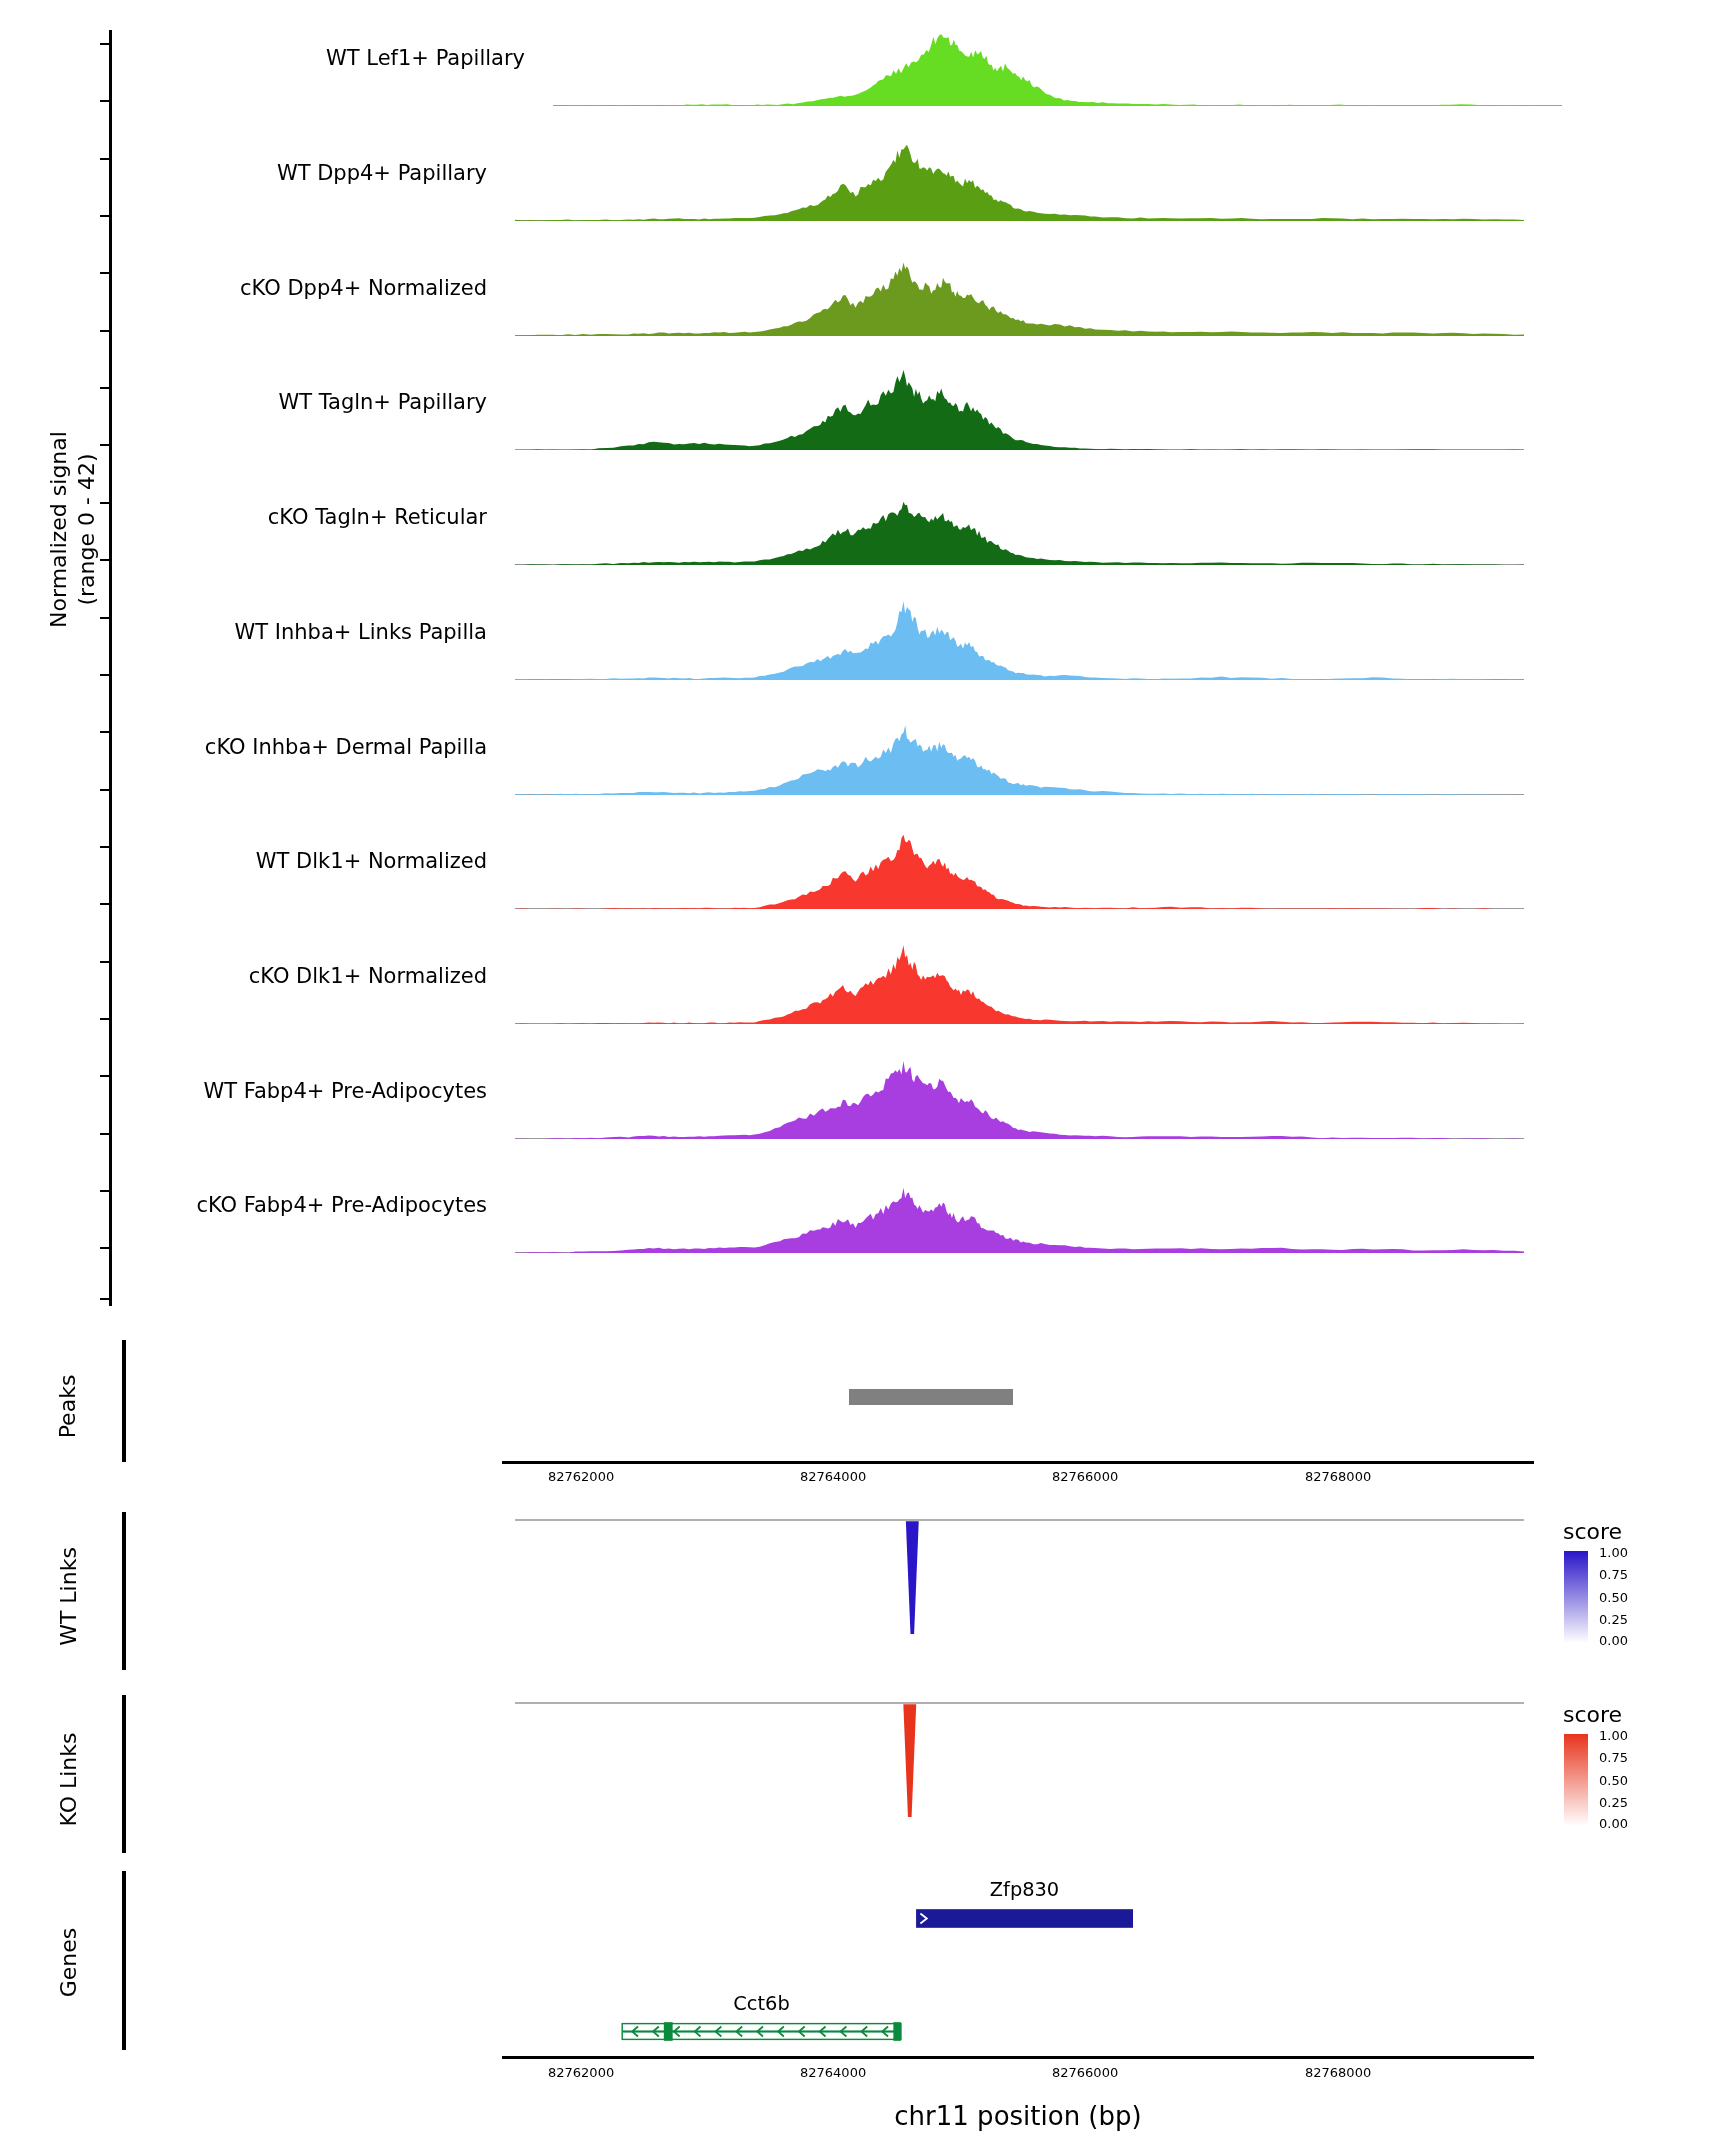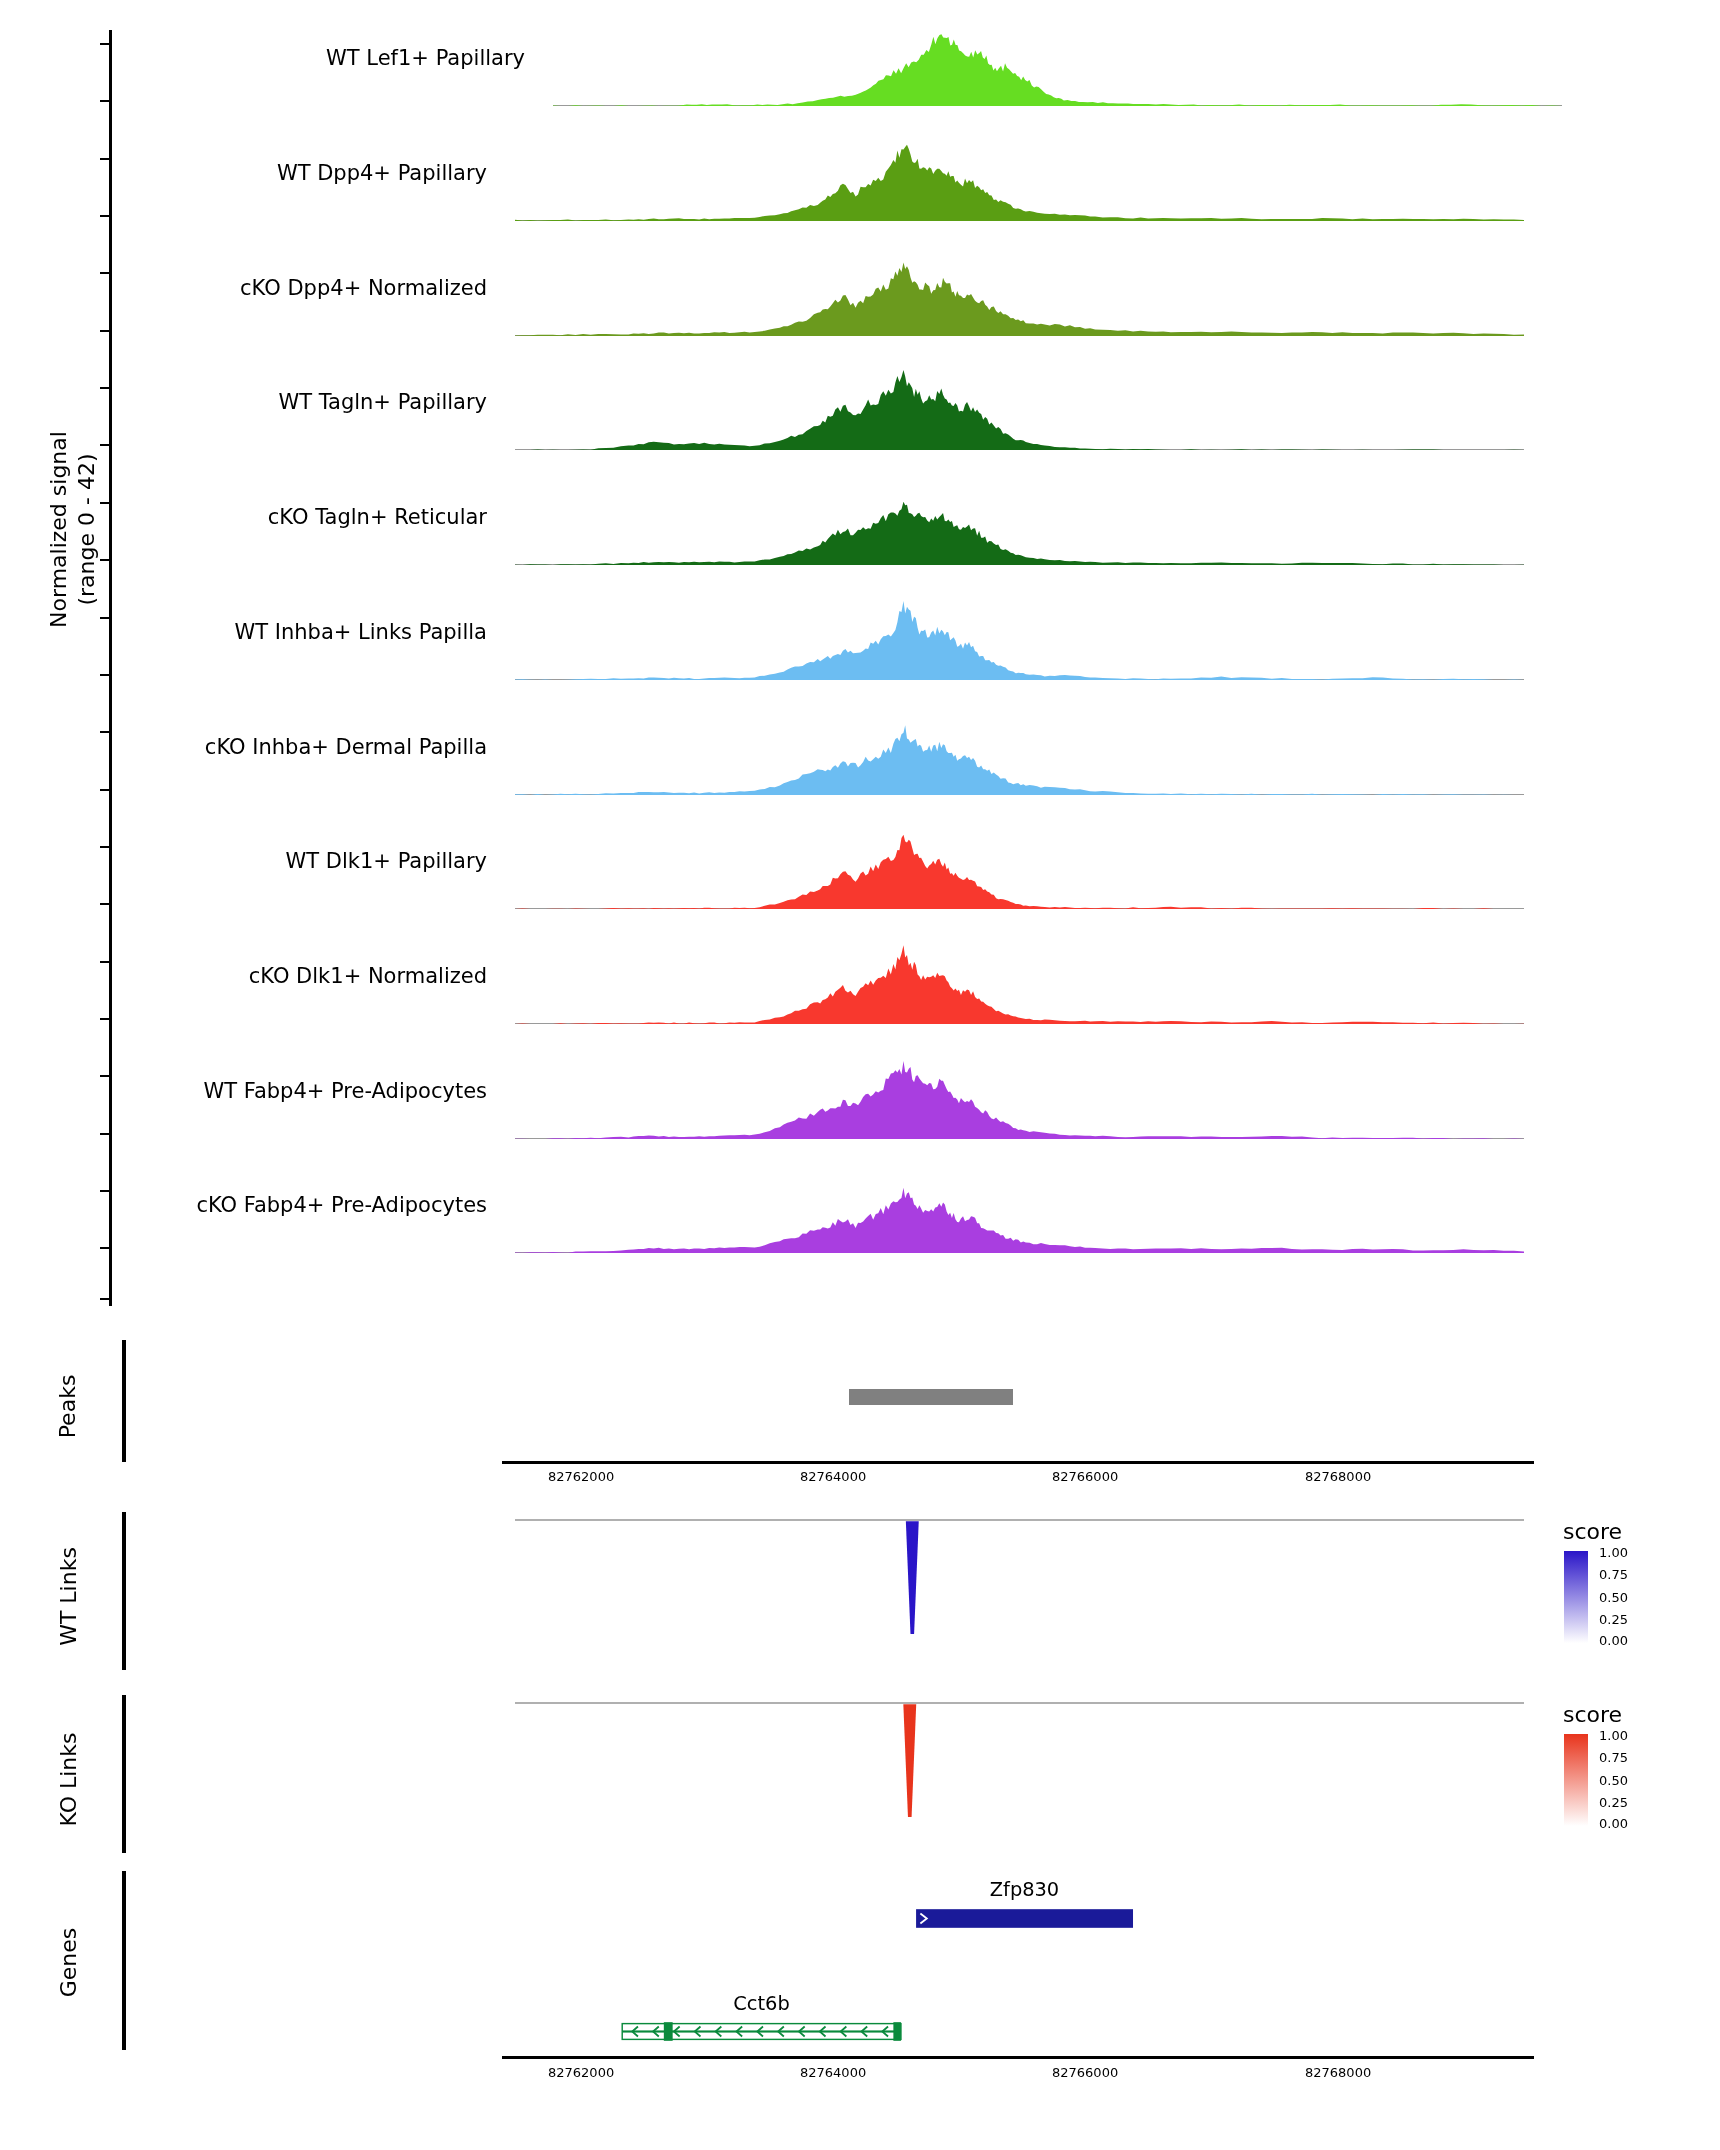--- a/index.html
+++ b/index.html
@@ -299,21 +299,21 @@
         <div class="track-row" style="top: 703px;">
           <div class="track-label">cKO Inhba+ Dermal Papilla</div>
           <div class="track-plot">
             <div class="track-baseline"></div>
             <svg class="track-svg" width="1009" height="115" viewBox="0 0 1408 160">
               <path d="M 0.0 128 L 0.0 127.1 L 10.6 127.2 L 21.1 128.0 L 31.7 126.9 L 42.2 128.0 L 52.8 127.6 L 63.4 126.5 L 73.9 127.0 L 84.5 126.3 L 95.0 127.2 L 105.6 127.3 L 116.2 126.7 L 126.7 125.6 L 137.3 126.2 L 147.8 125.5 L 158.4 125.4 L 165.4 125.2 L 172.5 124.1 L 179.5 123.9 L 186.6 123.9 L 193.6 124.2 L 200.6 124.4 L 207.7 124.1 L 214.7 124.6 L 221.8 125.3 L 228.8 125.1 L 235.8 125.0 L 242.9 125.6 L 249.9 124.8 L 257.0 125.9 L 264.0 125.0 L 271.0 124.4 L 278.1 125.2 L 285.1 124.8 L 292.2 125.1 L 299.2 124.1 L 306.2 123.8 L 313.3 122.9 L 320.3 123.2 L 327.4 122.7 L 334.4 122.2 L 341.4 120.3 L 348.5 119.6 L 355.5 116.9 L 362.6 117.2 L 369.6 114.8 L 374.9 111.7 L 380.2 109.9 L 385.4 107.9 L 390.7 107.1 L 396.0 105.0 L 401.3 99.7 L 406.6 98.9 L 411.8 97.8 L 417.1 95.8 L 422.4 92.3 L 425.9 93.0 L 429.4 93.2 L 433.0 94.9 L 436.5 92.5 L 440.0 93.9 L 443.5 88.9 L 447.0 86.6 L 450.6 90.0 L 454.1 84.1 L 457.6 81.1 L 461.1 82.0 L 464.6 88.4 L 468.2 83.5 L 471.7 83.2 L 475.2 83.6 L 478.7 89.8 L 482.2 86.7 L 485.8 82.0 L 489.3 74.8 L 492.8 80.0 L 496.3 81.3 L 499.8 78.1 L 503.4 74.6 L 506.9 77.5 L 510.4 74.7 L 513.9 64.6 L 517.4 69.4 L 521.0 61.9 L 524.5 69.6 L 528.0 56.7 L 530.8 50.0 L 533.6 48.1 L 536.4 53.0 L 539.3 43.2 L 542.1 41.3 L 544.5 30.9 L 547.0 49.4 L 549.5 50.7 L 551.9 55.4 L 554.4 53.2 L 556.9 51.3 L 559.3 50.0 L 561.8 60.4 L 564.3 58.0 L 566.7 59.3 L 569.5 67.8 L 572.4 65.7 L 575.2 65.4 L 578.0 59.1 L 580.8 67.7 L 583.6 59.2 L 586.4 58.0 L 589.2 67.0 L 592.1 53.7 L 594.9 62.4 L 597.3 57.3 L 599.8 58.8 L 602.3 67.0 L 604.7 69.7 L 607.2 69.4 L 609.7 69.2 L 612.1 74.6 L 614.6 71.9 L 617.1 80.5 L 619.5 78.2 L 622.3 77.2 L 625.2 73.8 L 628.0 72.5 L 630.8 76.5 L 633.6 74.9 L 636.4 79.2 L 639.2 76.5 L 642.0 80.5 L 644.9 88.6 L 647.7 89.8 L 650.5 86.9 L 653.3 92.3 L 656.1 92.1 L 658.9 94.3 L 661.8 92.6 L 664.9 99.0 L 668.1 96.8 L 671.3 99.5 L 674.4 101.5 L 677.6 105.3 L 681.1 104.6 L 684.6 105.1 L 688.2 110.6 L 691.7 111.3 L 695.2 113.2 L 698.7 112.0 L 702.2 111.5 L 705.8 114.6 L 709.3 113.0 L 712.8 115.4 L 718.1 114.1 L 723.4 115.0 L 728.6 115.9 L 733.9 117.9 L 739.2 116.5 L 746.2 117.1 L 753.3 117.3 L 760.3 118.0 L 767.4 118.5 L 774.4 120.0 L 781.4 120.6 L 788.5 120.2 L 795.5 121.4 L 802.6 122.8 L 809.6 123.2 L 820.2 122.5 L 830.7 123.4 L 841.3 124.3 L 851.8 125.3 L 862.4 125.5 L 873.0 125.9 L 883.5 126.3 L 894.1 126.5 L 904.6 126.1 L 915.2 126.6 L 929.3 126.2 L 943.4 127.2 L 957.4 126.5 L 971.5 127.2 L 985.6 126.4 L 999.7 126.6 L 1013.8 127.6 L 1027.8 126.5 L 1041.9 127.8 L 1056.0 126.9 L 1070.1 126.8 L 1084.2 127.3 L 1098.2 127.6 L 1112.3 126.5 L 1126.4 127.8 L 1140.5 127.0 L 1154.6 126.6 L 1168.6 127.1 L 1182.7 127.6 L 1196.8 128.0 L 1210.9 126.7 L 1225.0 127.3 L 1239.0 126.8 L 1253.1 127.6 L 1267.2 127.0 L 1281.3 128.0 L 1295.4 127.5 L 1309.4 127.0 L 1323.5 127.8 L 1337.6 127.8 L 1351.7 127.5 L 1365.8 128.0 L 1379.8 127.9 L 1393.9 128.0 L 1408.0 128.0 L 1408.0 128 Z" fill="#6cbdf2" stroke="none"></path>
             </svg>
           </div>
         </div>
         <div class="track-row" style="top: 817px;">
-          <div class="track-label">WT Dlk1+ Papillary</div>
+          <div class="track-label">WT Dlk1+ Normalized</div>
           <div class="track-plot">
             <div class="track-baseline"></div>
             <svg class="track-svg" width="1009" height="115" viewBox="0 0 1408 160">
               <path d="M 0.0 128 L 0.0 128.0 L 10.6 127.5 L 21.1 128.0 L 31.7 128.0 L 42.2 128.0 L 52.8 127.9 L 63.4 127.7 L 73.9 128.0 L 84.5 127.3 L 95.0 127.7 L 105.6 128.0 L 116.2 128.0 L 126.7 127.5 L 137.3 126.9 L 147.8 127.3 L 158.4 127.2 L 165.4 127.6 L 172.5 127.5 L 179.5 127.2 L 186.6 127.8 L 193.6 126.8 L 200.6 127.1 L 207.7 127.3 L 214.7 127.0 L 221.8 127.5 L 228.8 127.2 L 235.8 126.7 L 242.9 127.2 L 249.9 126.7 L 257.0 127.4 L 264.0 126.4 L 271.0 126.5 L 278.1 127.0 L 285.1 127.6 L 292.2 127.4 L 299.2 127.4 L 306.2 126.3 L 313.3 126.9 L 320.3 126.4 L 327.4 127.2 L 334.4 126.6 L 341.4 125.6 L 348.5 123.5 L 355.5 121.8 L 362.6 121.7 L 369.6 119.9 L 374.9 118.0 L 380.2 115.8 L 385.4 114.9 L 390.7 114.5 L 396.0 111.1 L 401.3 107.8 L 406.6 108.7 L 411.8 103.8 L 417.1 104.3 L 422.4 102.2 L 425.9 100.5 L 429.4 96.1 L 433.0 96.2 L 436.5 95.9 L 440.0 94.1 L 443.5 84.5 L 447.0 85.7 L 450.6 85.2 L 454.1 79.7 L 457.6 76.0 L 461.1 75.5 L 464.6 80.3 L 468.2 81.6 L 471.7 87.0 L 475.2 90.0 L 478.7 85.6 L 482.2 78.5 L 485.8 75.9 L 489.3 81.4 L 492.8 79.0 L 496.3 68.7 L 499.8 75.6 L 503.4 65.9 L 506.9 72.4 L 510.4 63.0 L 513.9 59.4 L 517.4 58.5 L 521.0 55.4 L 524.5 61.2 L 528.0 59.6 L 530.8 55.6 L 533.6 45.8 L 536.4 46.2 L 539.3 28.9 L 542.1 24.5 L 544.5 33.8 L 547.0 35.3 L 549.5 31.5 L 551.9 33.9 L 554.4 43.5 L 556.9 52.9 L 559.3 51.5 L 561.8 50.9 L 564.3 56.9 L 566.7 56.7 L 569.5 62.2 L 572.4 68.3 L 575.2 71.6 L 578.0 67.5 L 580.8 65.4 L 583.6 60.8 L 586.4 66.1 L 589.2 59.3 L 592.1 58.1 L 594.9 65.6 L 597.3 69.1 L 599.8 63.3 L 602.3 73.1 L 604.7 70.4 L 607.2 79.1 L 609.7 78.3 L 612.1 81.9 L 614.6 77.4 L 617.1 81.7 L 619.5 84.4 L 622.3 85.8 L 625.2 87.6 L 628.0 86.5 L 630.8 83.6 L 633.6 87.8 L 636.4 87.2 L 639.2 88.8 L 642.0 89.9 L 644.9 96.5 L 647.7 96.6 L 650.5 97.3 L 653.3 101.5 L 656.1 100.5 L 658.9 103.8 L 661.8 104.9 L 664.9 107.9 L 668.1 108.4 L 671.3 113.0 L 674.4 114.4 L 677.6 114.2 L 681.1 114.5 L 684.6 115.6 L 688.2 116.8 L 691.7 118.5 L 695.2 119.5 L 698.7 121.3 L 702.2 121.1 L 705.8 121.7 L 709.3 123.7 L 712.8 123.1 L 718.1 124.2 L 723.4 123.8 L 728.6 124.3 L 733.9 125.0 L 739.2 125.2 L 746.2 126.2 L 753.3 125.2 L 760.3 126.1 L 767.4 125.4 L 774.4 126.2 L 781.4 126.7 L 788.5 126.8 L 795.5 126.5 L 802.6 126.7 L 809.6 127.1 L 820.2 126.4 L 830.7 126.5 L 841.3 127.0 L 851.8 127.3 L 862.4 125.8 L 873.0 127.2 L 883.5 126.6 L 894.1 126.3 L 904.6 125.4 L 915.2 125.0 L 929.3 126.5 L 943.4 125.6 L 957.4 125.6 L 971.5 127.3 L 985.6 126.7 L 999.7 127.5 L 1013.8 126.5 L 1027.8 126.4 L 1041.9 127.5 L 1056.0 127.7 L 1070.1 127.4 L 1084.2 127.6 L 1098.2 127.5 L 1112.3 127.4 L 1126.4 127.3 L 1140.5 127.1 L 1154.6 127.6 L 1168.6 127.0 L 1182.7 127.4 L 1196.8 127.6 L 1210.9 127.6 L 1225.0 127.9 L 1239.0 127.9 L 1253.1 128.0 L 1267.2 126.7 L 1281.3 126.9 L 1295.4 128.0 L 1309.4 127.4 L 1323.5 128.0 L 1337.6 128.0 L 1351.7 127.2 L 1365.8 128.0 L 1379.8 128.0 L 1393.9 128.0 L 1408.0 128.0 L 1408.0 128 Z" fill="#f8382e" stroke="none"></path>
             </svg>
           </div>
         </div>
         <div class="track-row" style="top: 932px;">
           <div class="track-label">cKO Dlk1+ Normalized</div>
           <div class="track-plot">
@@ -433,16 +433,17 @@
         <rect x="528" y="7" width="10.56000000000006" height="26" fill="#0a8a3c"></rect>
         <rect x="207.67999999999998" y="7" width="12.320000000000022" height="26" fill="#0a8a3c"></rect>
       </svg>
 
     <div class="x-axis-line" style="top:192px;"></div>
     <div class="x-tick-label" id="xt-bot-0" style="top: 201px; left: 548px;">82762000</div>
     <div class="x-tick-label" id="xt-bot-1" style="top: 201px; left: 800px;">82764000</div>
     <div class="x-tick-label" id="xt-bot-2" style="top: 201px; left: 1052px;">82766000</div>
     <div class="x-tick-label" id="xt-bot-3" style="top: 201px; left: 1305px;">82768000</div>
 
+    <div class="x-axis-title" style="top:237px;">chr11 position (bp)</div>
   </div>
 
 </div>
 
 
 </body></html>

